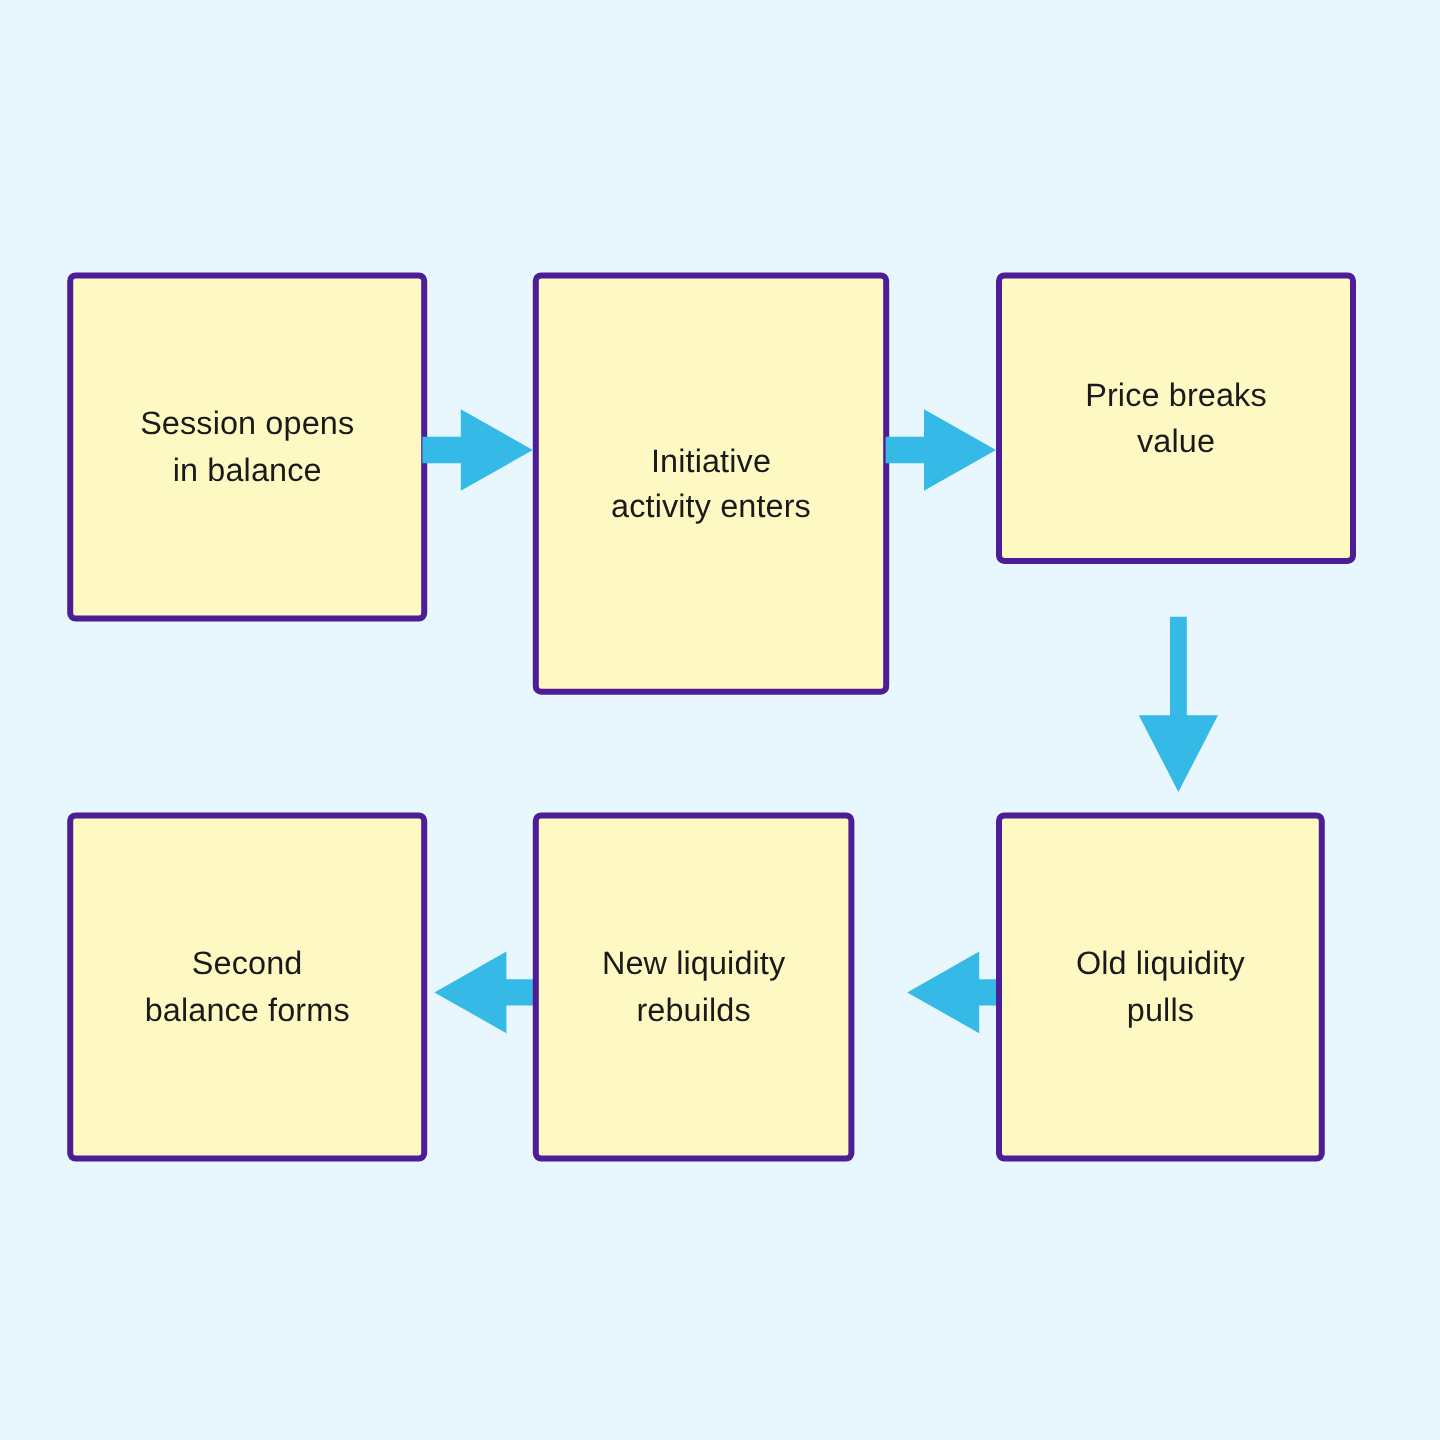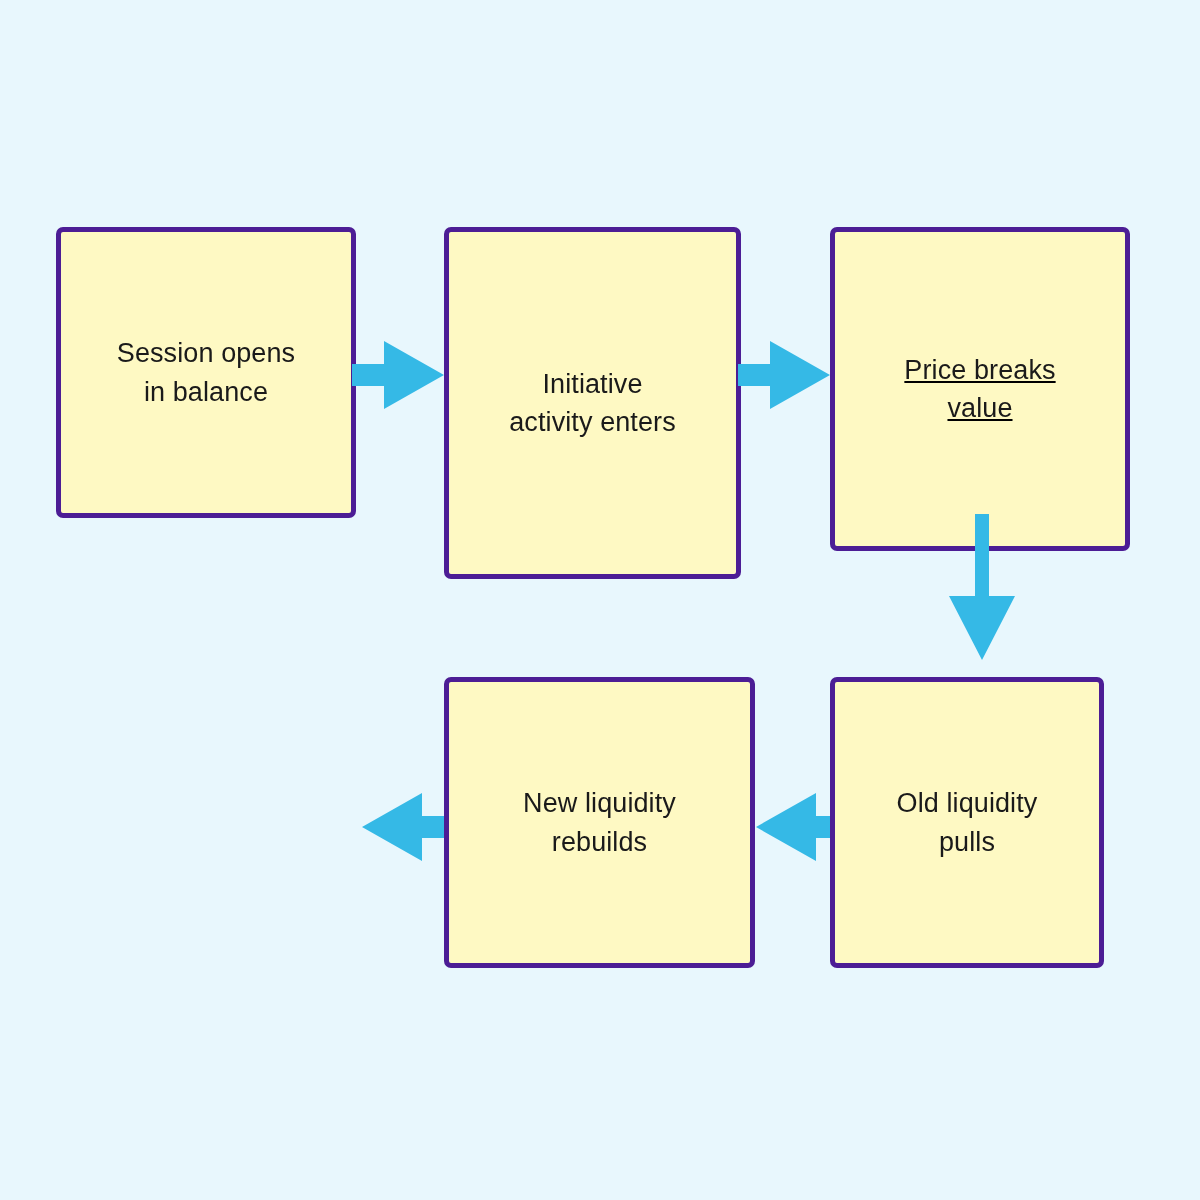--- a/index.html
+++ b/index.html
@@ -45,24 +45,24 @@
     pointer-events: none;
   }
   .arrow svg {
     display: block;
     overflow: visible;
   }
 
   
   #node-0 { left: 56px;  top: 227px; width: 300px; height: 291px; }
   #node-1 { left: 444px; top: 227px; width: 297px; height: 352px; }
-  #node-2 { left: 830px; top: 227px; width: 300px; height: 324px; text-decoration: underline; }
+  #node-2 { left: 830px; top: 227px; width: 300px; height: 243px; }
   
   #node-3 { left: 56px;  top: 677px; width: 300px; height: 291px; }
-  #node-4 { left: 444px; top: 677px; width: 311px; height: 291px; }
+  #node-4 { left: 444px; top: 677px; width: 268px; height: 291px; }
   #node-5 { left: 830px; top: 677px; width: 274px; height: 291px; }
 
   
   #arrow-0 { left: 352px; top: 337px; width: 96px; height: 76px; }
   #arrow-1 { left: 738px; top: 337px; width: 96px; height: 76px; }
   #arrow-2 { left: 944px; top: 514px; width: 76px; height: 150px; }
   #arrow-3 { left: 752px; top: 789px; width: 96px; height: 76px; }
   #arrow-4 { left: 358px; top: 789px; width: 96px; height: 76px; }
 </style>
 </head>
@@ -96,20 +96,24 @@
     <span class="node-label">Price breaks
 value</span>
   </div>
 
   <div class="arrow" id="arrow-2">
     <svg width="76" height="150" viewBox="0 0 76 150">
       <path d="M31 0 L45 0 L45 82 L71 82 L38 146 L5 82 L31 82 Z" fill="#35b9e6"></path>
     </svg>
   </div>
 
+  <div class="node" id="node-3">
+    <span class="node-label">Second
+balance forms</span>
+  </div>
 
   <div class="arrow" id="arrow-4">
     <svg width="96" height="76" viewBox="0 0 96 76">
       <path d="M96 27 L64 27 L64 4 L4 38 L64 72 L64 49 L96 49 Z" fill="#35b9e6"></path>
     </svg>
   </div>
 
   <div class="node" id="node-4">
     <span class="node-label">New liquidity
 rebuilds</span>

